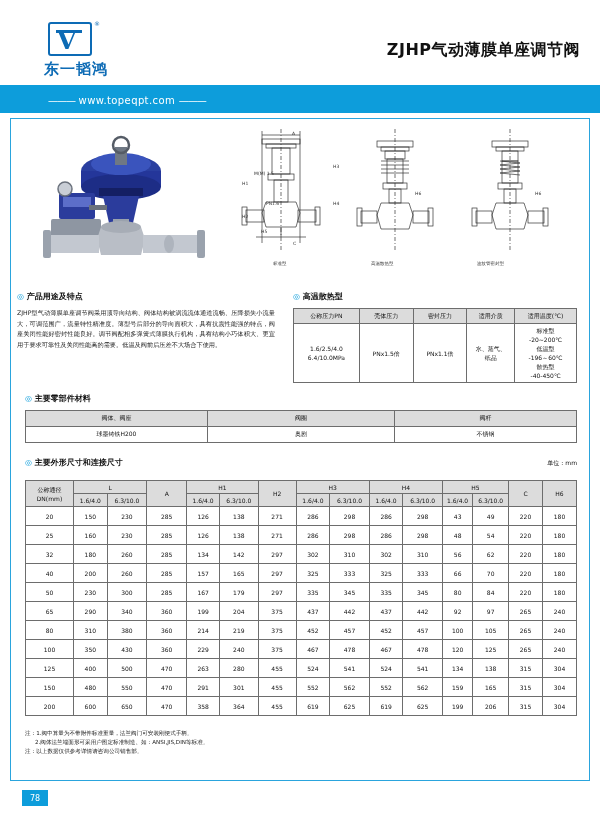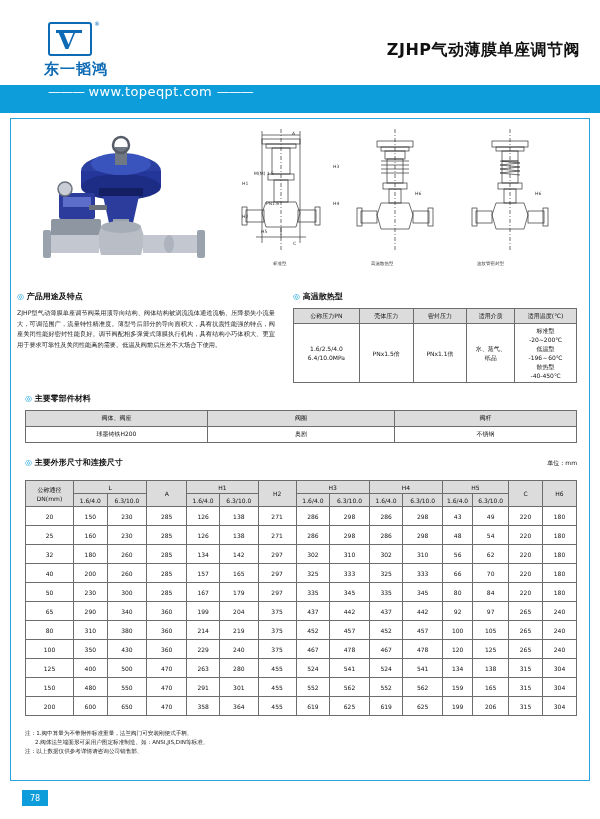--- a/index.html
+++ b/index.html
@@ -40,22 +40,22 @@
   }
   .header-title {
     position:absolute; right:20px; top:40px;
     font-size:16px; font-weight:bold; color:#111; letter-spacing:0.5px;
   }
   .blue-band {
     position:absolute; left:0; top:85px; width:600px; height:28px;
     background:#0d9ddb;
   }
   .site-url {
-    position:absolute; left:48px; top:84px;
-    font-size:13px; color:#ffffff; letter-spacing:0.4px;
+    position:absolute; left:48px; top:95px;
+    font-size:10px; color:#ffffff; letter-spacing:0.4px;
   }
   .site-url .dash { letter-spacing:-1px; }
 
   
   .frame {
     position:absolute; left:10px; top:118px; width:580px; height:663px;
     border:1px solid #2aa4dd;
     background:#fff;
   }
 

